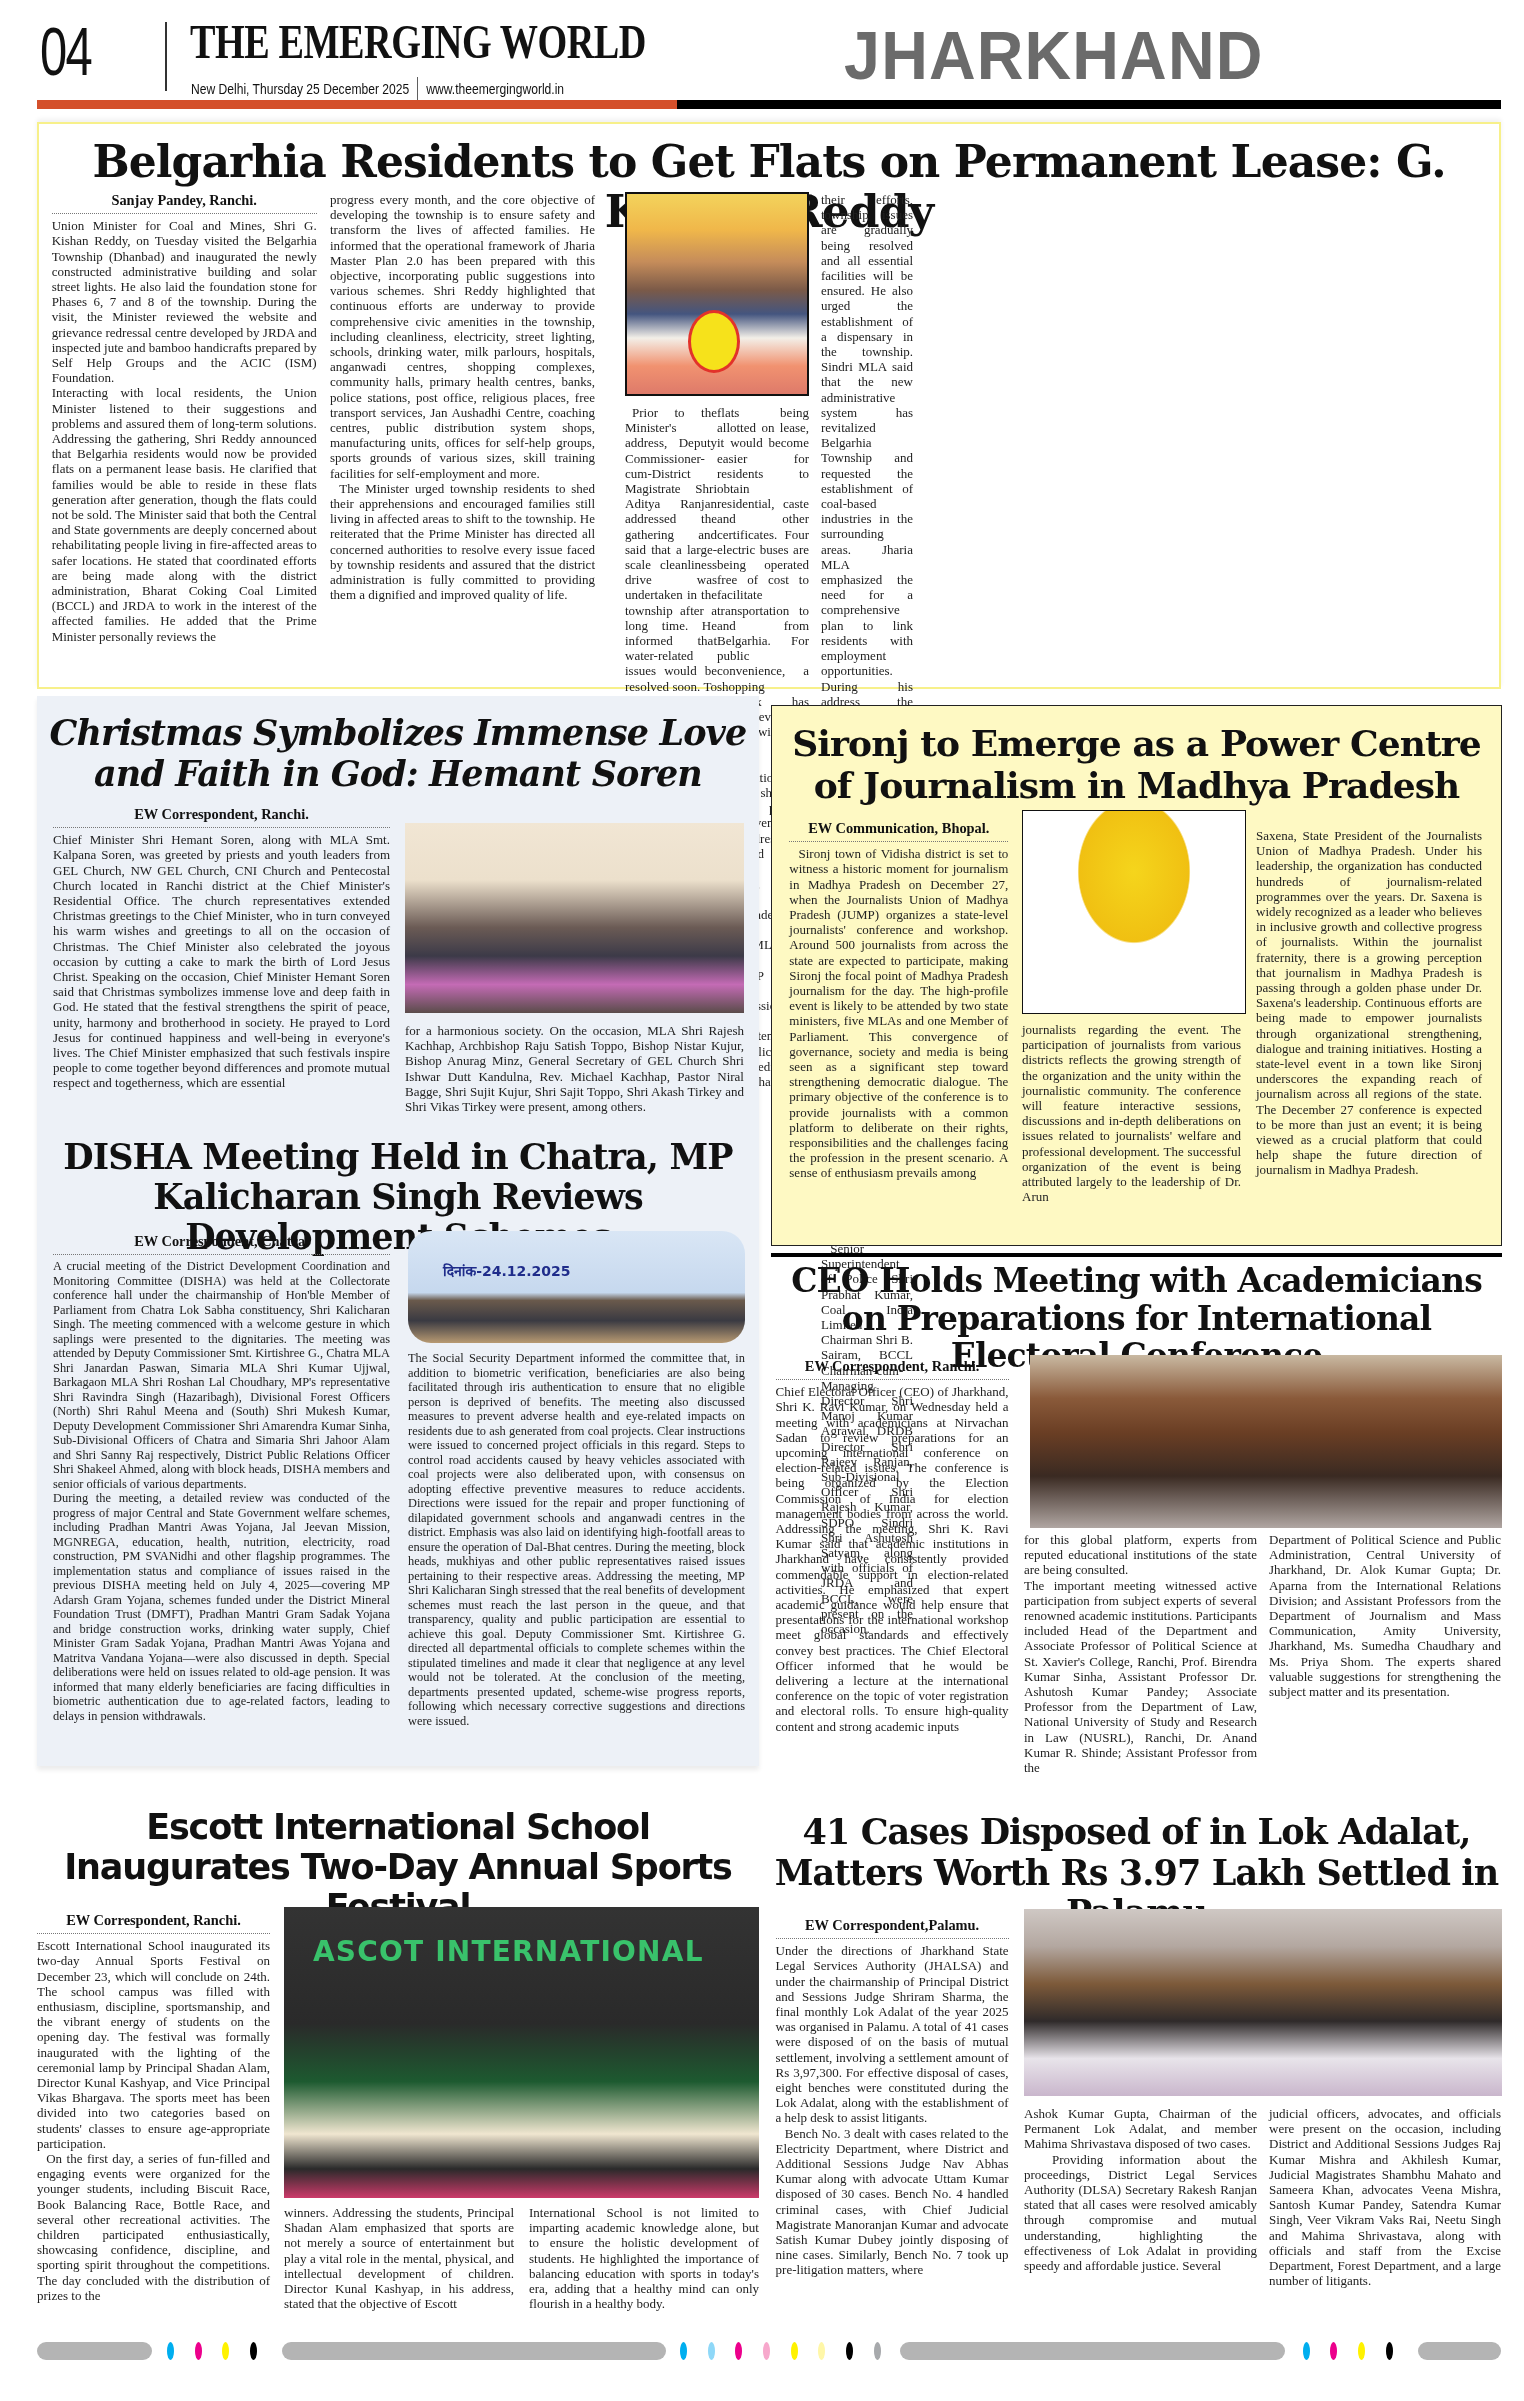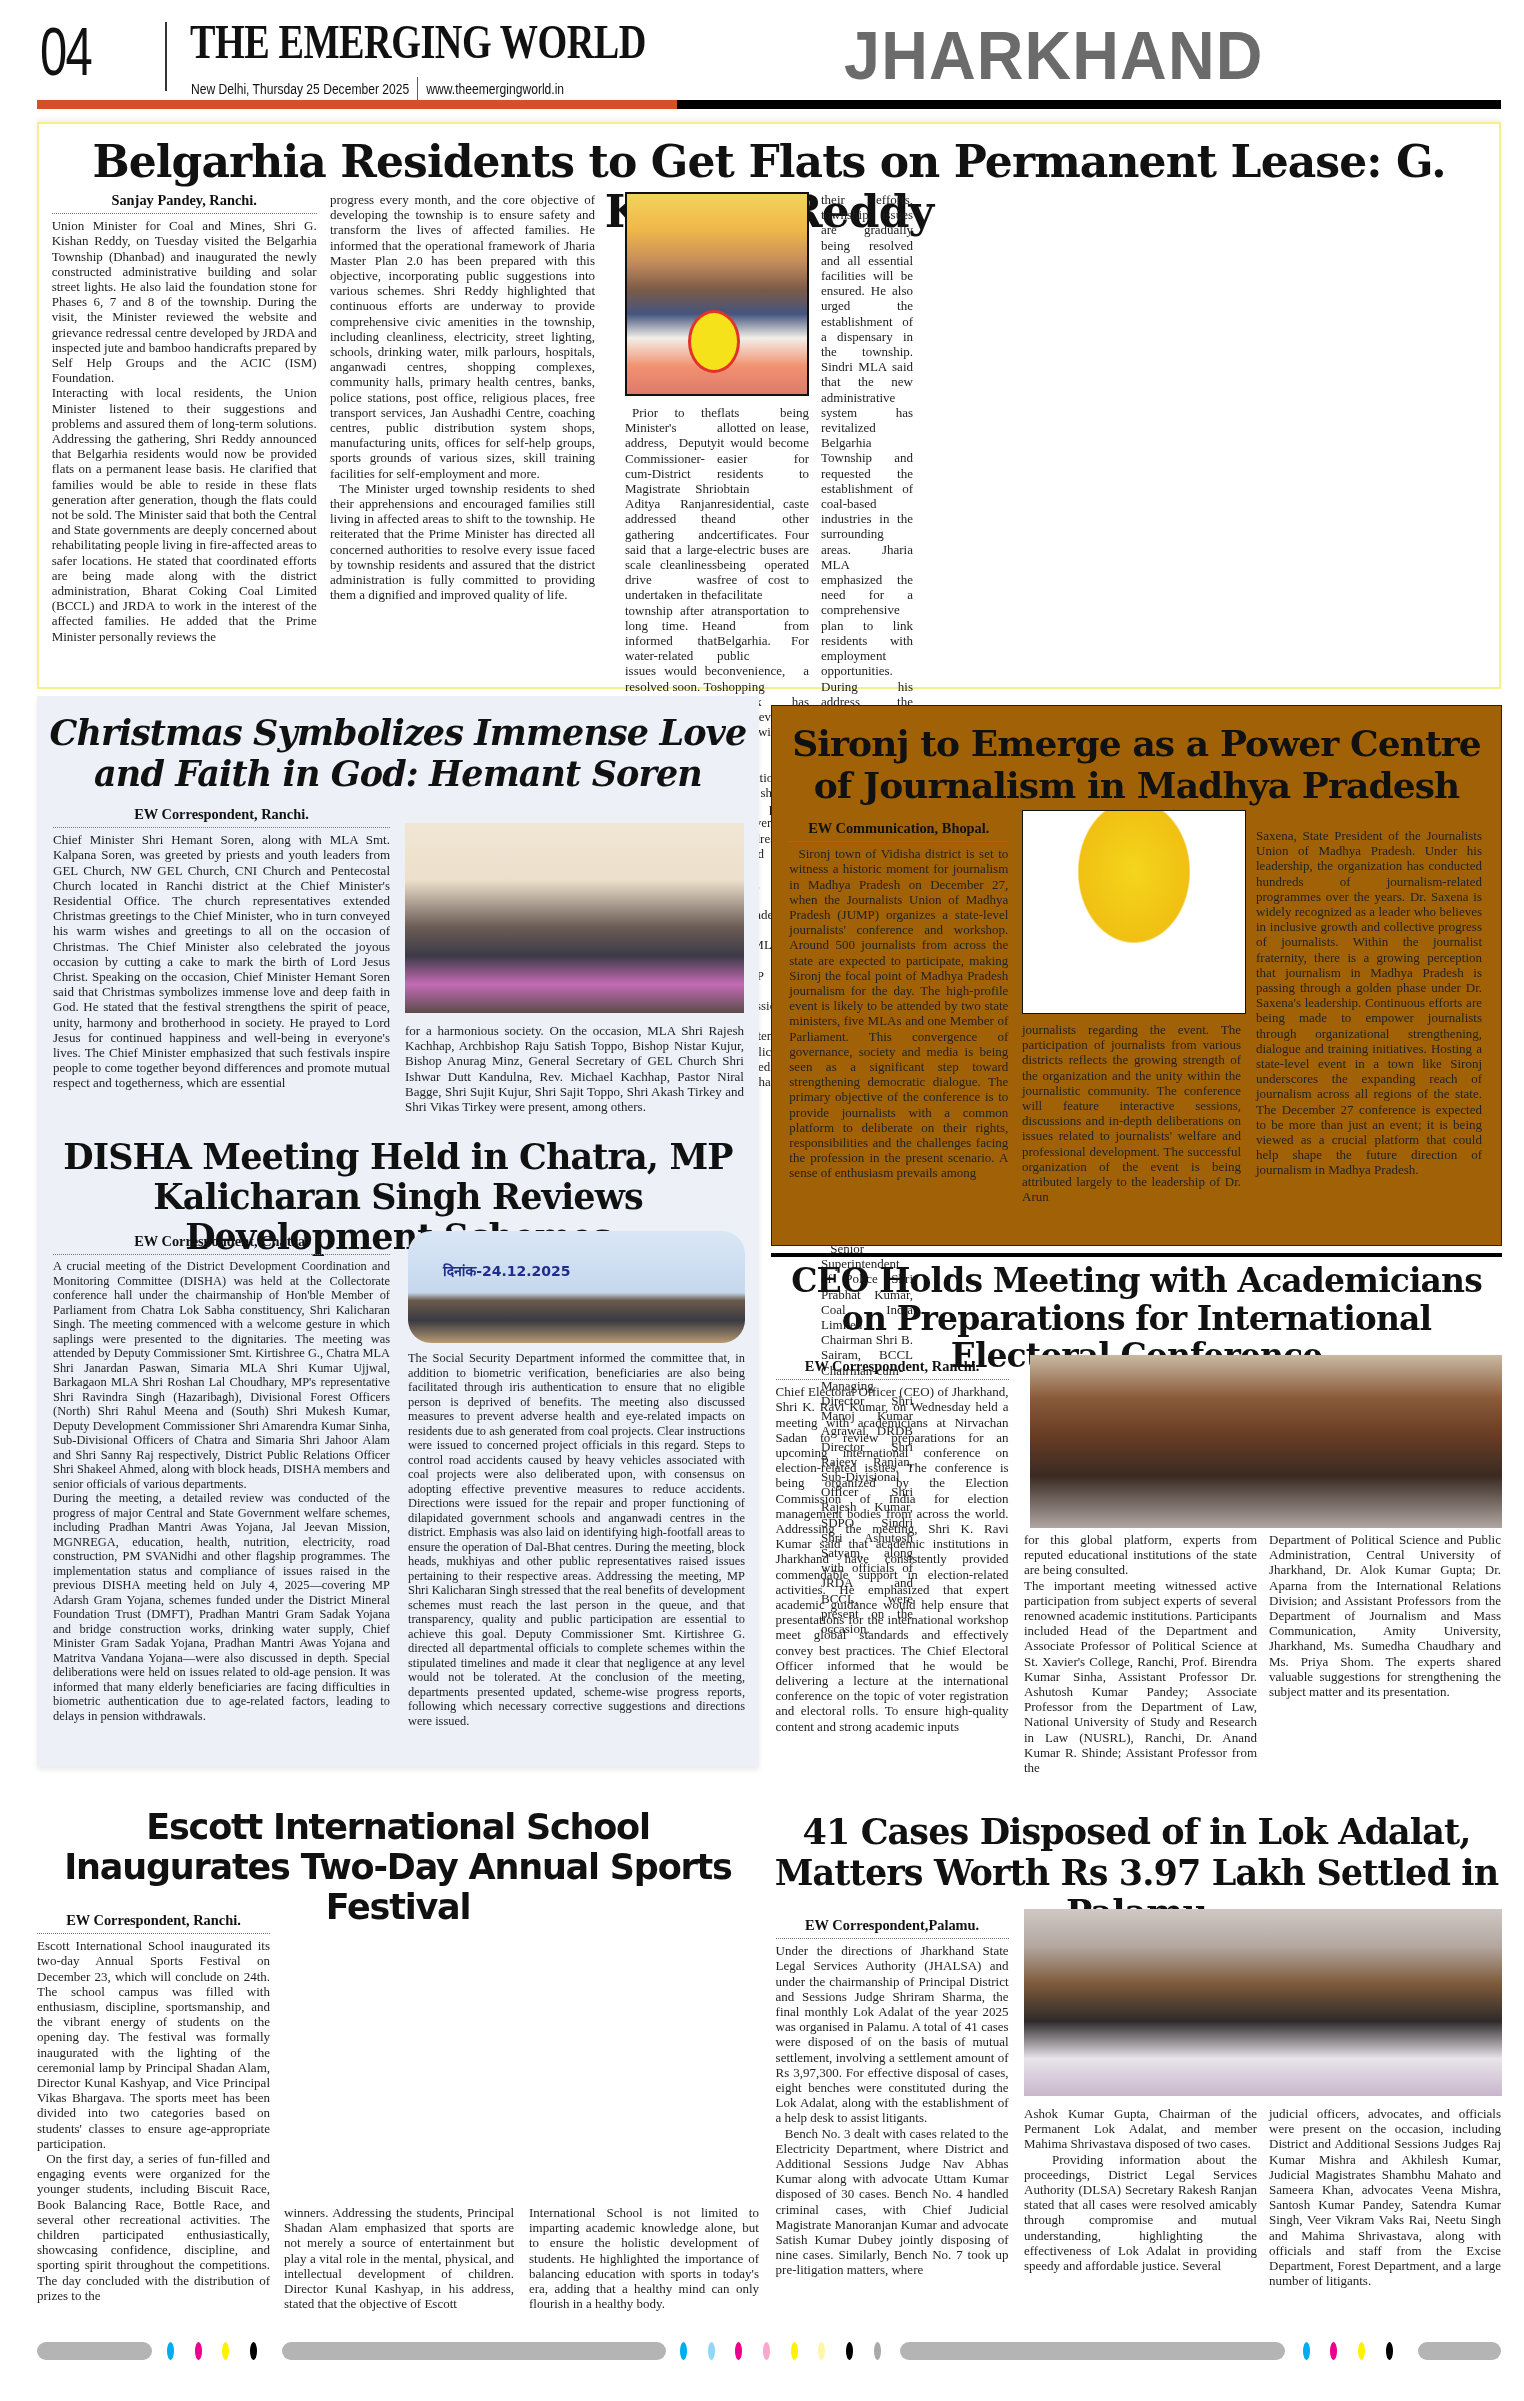--- a/index.html
+++ b/index.html
@@ -38,21 +38,21 @@
   .photo-a2 { left: 368px; top: 127px; width: 339px; height: 190px;
       background: linear-gradient(180deg, #f1e6d4 0%, #ece0cc 30%, #6b5b55 55%, #3c3a48 70%, #c46bb5 85%, #5a4c4a 100%); }
 
   
   .a3 { left: 37px; top: 1125px; width: 722px; height: 639px; }
   .a3 .headline { position: absolute; left: 0; right: 0; top: 11.5px; font-size: 35px; }
   .photo-a3 { left: 371px; top: 106px; width: 337px; height: 112px;
       background: linear-gradient(180deg, #d9e6f5 0%, #c6d8ee 55%, #6a5a4c 62%, #3a3a42 80%, #b89a72 100%); border-radius: 23px; }
 
   
-  .a4 { left: 771px; top: 705px; width: 731px; height: 541px; border: 1.2px solid #222; background: #a16207; }
+  .a4 { left: 771px; top: 705px; width: 731px; height: 541px; border: 1.2px solid #222; background: #fef9c3; }
   .a4 .headline { position: absolute; left: 0; right: 0; top: 17.3px; font-size: 36px; }
   .photo-a4 { left: 250px; top: 104px; width: 224px; height: 204px; border: 1.7px solid #111;
       background: radial-gradient(ellipse at 50% 30%, #f5d51c 0%, #f0c012 35%, #ffffff 36%),
                   linear-gradient(180deg, #f2c31b 0%, #e8b80f 40%, #c58c6e 55%, #3b2b25 85%, #e4e4ea 100%); }
 
   .black-rule { position: absolute; left: 771px; top: 1253px; width: 731px; height: 3.5px; background: #000; }
 
   
   .a5 { left: 771px; top: 1257px; width: 731px; height: 518px; }
   .a5 .headline { position: absolute; left: 0; right: 0; top: 4.6px; font-size: 33px; }
@@ -190,20 +190,23 @@
 </article>
 
 <article class="article a6">
   <h2 class="headline">Escott International School Inaugurates Two-Day Annual Sports Festival</h2>
   <div class="col" style="left:0; top:117px; width:233px;">
     <div class="byline">EW Correspondent, Ranchi.</div>
     <div class="body-text">
       <p>Escott International School inaugurated its two-day Annual Sports Festival on December 23, which will conclude on 24th. The school campus was filled with enthusiasm, discipline, sportsmanship, and the vibrant energy of students on the opening day. The festival was formally inaugurated with the lighting of the ceremonial lamp by Principal Shadan Alam, Director Kunal Kashyap, and Vice Principal Vikas Bhargava. The sports meet has been divided into two categories based on students' classes to ensure age-appropriate participation.</p>
       <p>On the first day, a series of fun-filled and engaging events were organized for the younger students, including Biscuit Race, Book Balancing Race, Bottle Race, and several other recreational activities. The children participated enthusiastically, showcasing confidence, discipline, and sporting spirit throughout the competitions. The day concluded with the distribution of prizes to the</p>
     </div>
+  </div>
+  <div class="photo photo-a6">
+    <div style="position:absolute; left:29px; top:28px; font-family:'DejaVu Sans',sans-serif; font-weight:bold; font-size:28px; letter-spacing:1.2px; color:#39c26b;">ASCOT INTERNATIONAL</div>
   </div>
   <div class="col body-text" style="left:247px; top:410px; width:230px;">
     <p>winners. Addressing the students, Principal Shadan Alam emphasized that sports are not merely a source of entertainment but play a vital role in the mental, physical, and intellectual development of children. Director Kunal Kashyap, in his address, stated that the objective of Escott</p>
   </div>
   <div class="col body-text" style="left:492px; top:410px; width:230px;">
     <p>International School is not limited to imparting academic knowledge alone, but to ensure the holistic development of students. He highlighted the importance of balancing education with sports in today's era, adding that a healthy mind can only flourish in a healthy body.</p>
   </div>
 </article>
 
 <article class="article a7">

